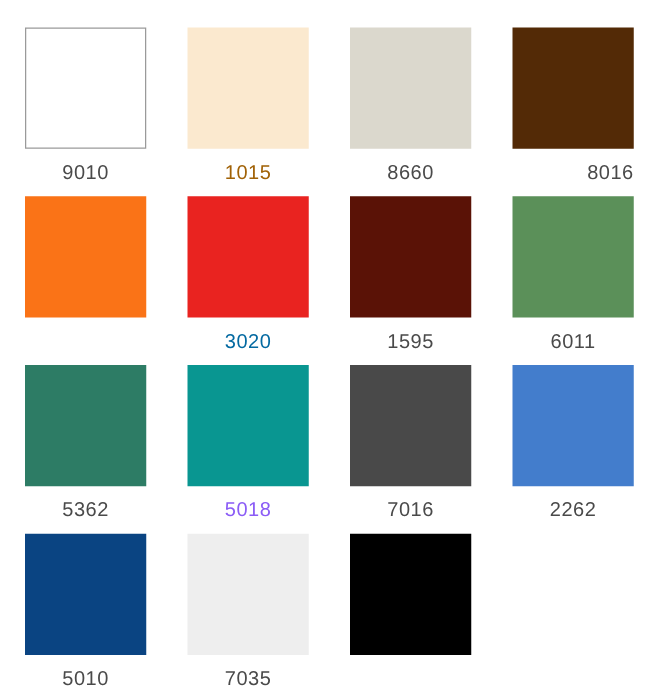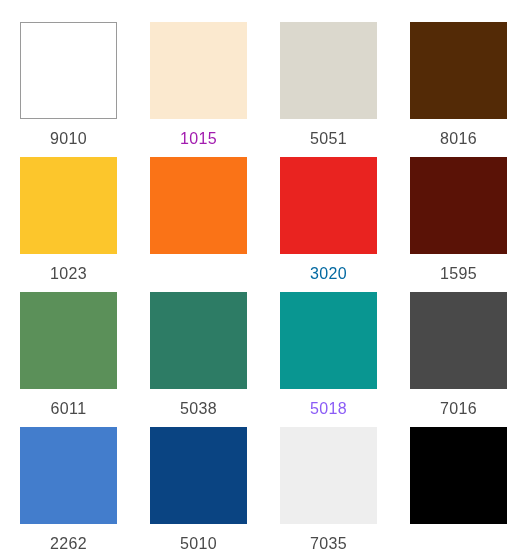--- a/index.html
+++ b/index.html
@@ -63,52 +63,48 @@
 </head>
 <body>
 
 <div id="swatch-grid" style="background: rgb(255, 255, 255);">
     <div class="swatch-cell">
       <div class="swatch-chip outlined" style="background-color: rgb(255, 255, 255);"></div>
       <div class="swatch-label" style="color: rgb(74, 74, 74);">9010</div>
     </div>
     <div class="swatch-cell">
       <div class="swatch-chip" style="background-color: rgb(251, 233, 207);"></div>
-      <div class="swatch-label" style="color: #a21caf;">1015</div>
+      <div class="swatch-label" style="color: #a16207;">1015</div>
     </div>
     <div class="swatch-cell">
       <div class="swatch-chip" style="background-color: rgb(219, 216, 205);"></div>
-      <div class="swatch-label" style="color: rgb(74, 74, 74);">5051</div>
+      <div class="swatch-label" style="color: rgb(74, 74, 74);">8660</div>
     </div>
     <div class="swatch-cell">
       <div class="swatch-chip" style="background-color: rgb(83, 42, 6);"></div>
-      <div class="swatch-label" style="color: rgb(74, 74, 74);">8016</div>
-    </div>
-    <div class="swatch-cell">
-      <div class="swatch-chip" style="background-color: rgb(252, 198, 44);"></div>
-      <div class="swatch-label" style="color: rgb(74, 74, 74);">1023</div>
+      <div class="swatch-label" style="color: rgb(74, 74, 74); text-align: right;">8016</div>
     </div>
     <div class="swatch-cell">
       <div class="swatch-chip" style="background-color: rgb(250, 115, 23);"></div>
     </div>
     <div class="swatch-cell">
       <div class="swatch-chip" style="background-color: rgb(233, 35, 32);"></div>
       <div class="swatch-label" style="color: #0369a1;">3020</div>
     </div>
     <div class="swatch-cell">
       <div class="swatch-chip" style="background-color: rgb(90, 18, 6);"></div>
       <div class="swatch-label" style="color: rgb(74, 74, 74);">1595</div>
     </div>
     <div class="swatch-cell">
       <div class="swatch-chip" style="background-color: rgb(91, 144, 89);"></div>
       <div class="swatch-label" style="color: rgb(74, 74, 74);">6011</div>
     </div>
     <div class="swatch-cell">
       <div class="swatch-chip" style="background-color: rgb(45, 124, 101);"></div>
-      <div class="swatch-label" style="color: rgb(74, 74, 74);">5038</div>
+      <div class="swatch-label" style="color: rgb(74, 74, 74);">5362</div>
     </div>
     <div class="swatch-cell">
       <div class="swatch-chip" style="background-color: rgb(9, 150, 145);"></div>
       <div class="swatch-label" style="color: #8b5cf6;">5018</div>
     </div>
     <div class="swatch-cell">
       <div class="swatch-chip" style="background-color: rgb(73, 73, 73);"></div>
       <div class="swatch-label" style="color: rgb(74, 74, 74);">7016</div>
     </div>
     <div class="swatch-cell">

